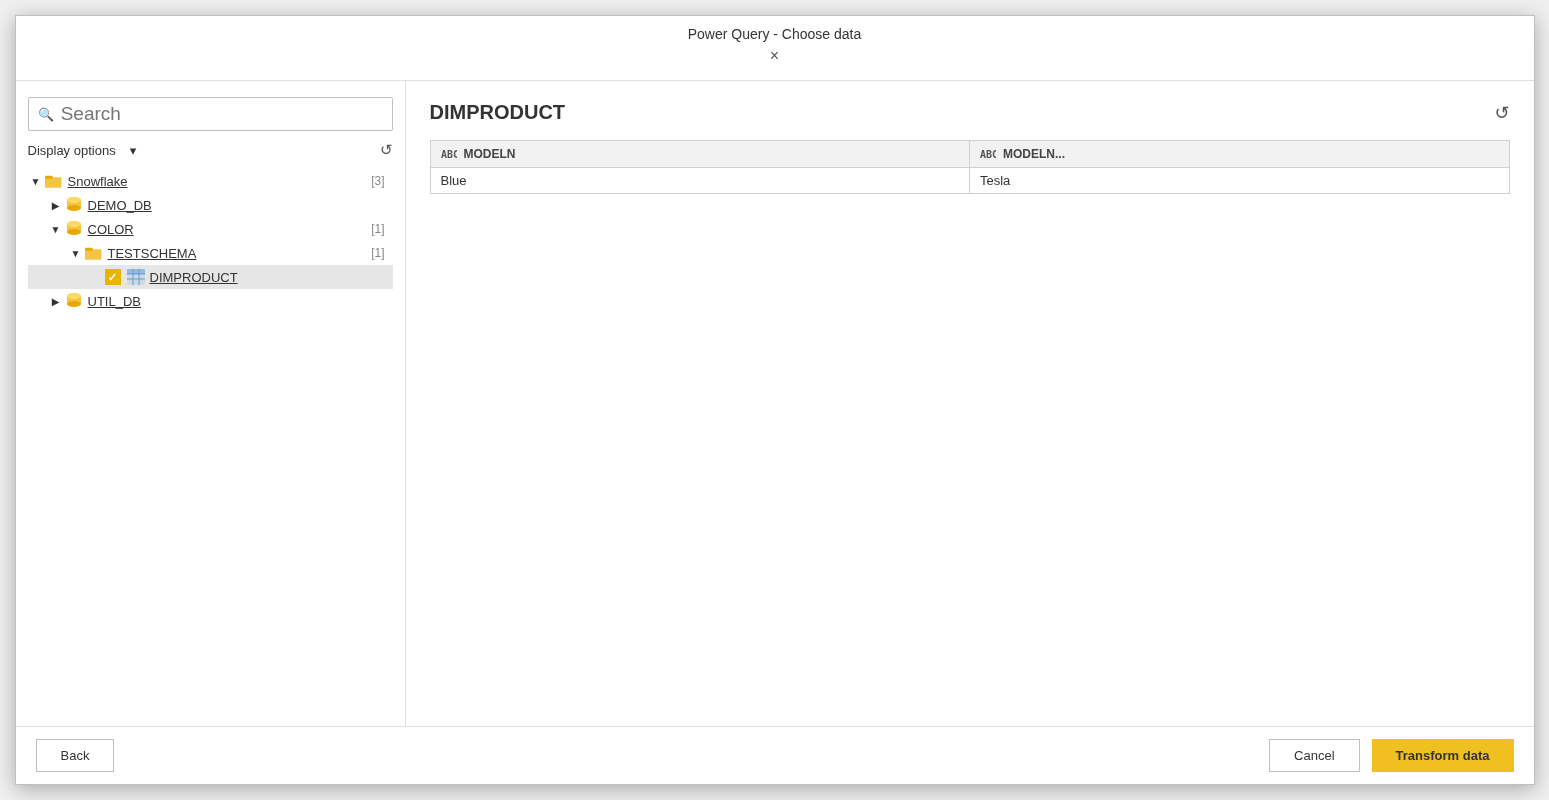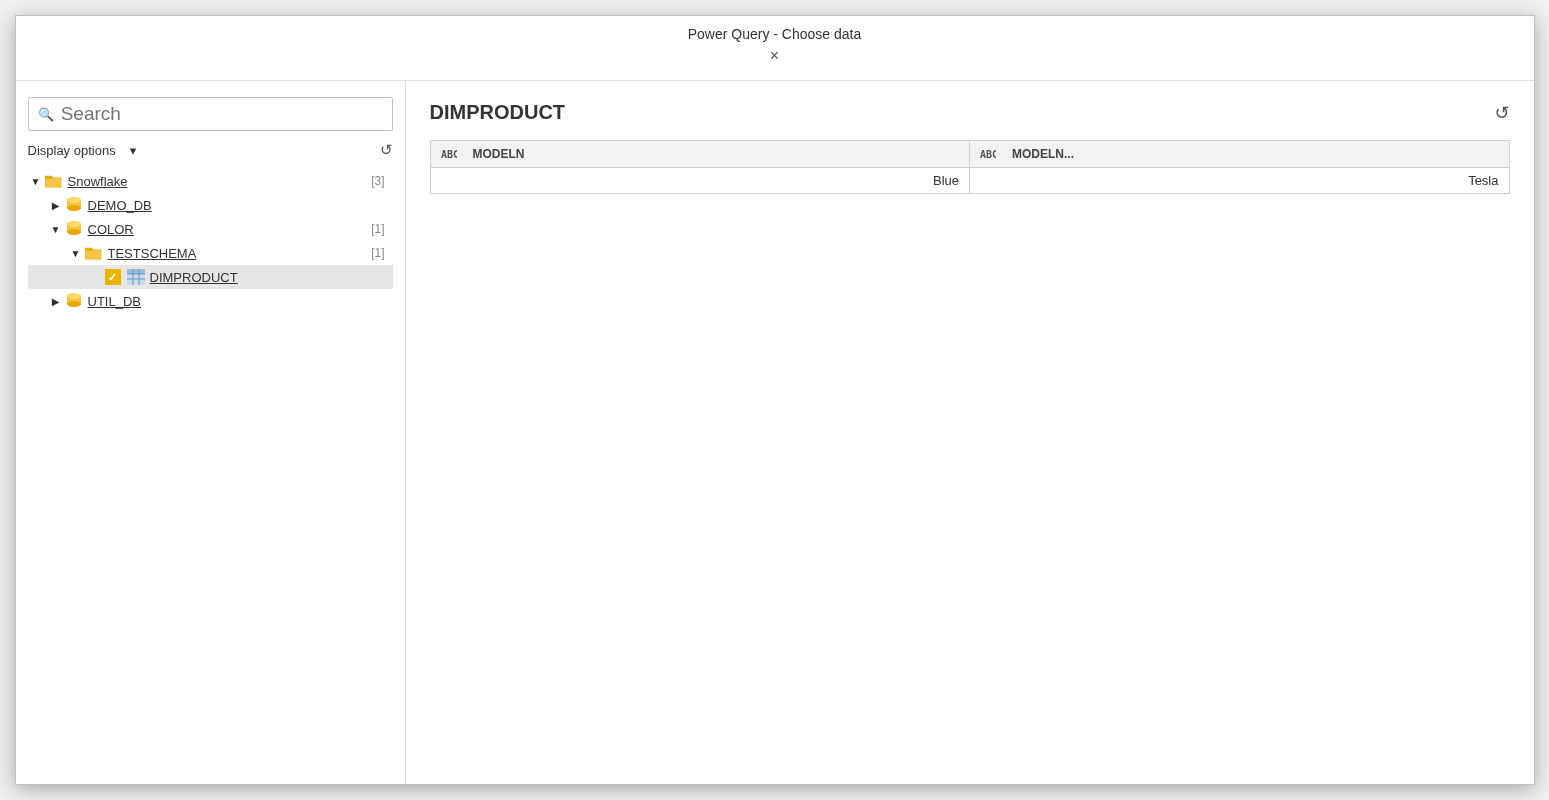--- a/index.html
+++ b/index.html
@@ -239,26 +239,25 @@
       font-size: 12px;
       font-weight: 600;
       color: #444;
       text-align: left;
     }
     .data-table td {
       border: 1px solid #d0d0d0;
       padding: 5px 10px;
       font-size: 13px;
       color: #333;
-      text-align: right;
     }
     .col-header {
       display: flex;
       align-items: center;
-      gap: 14px;
+      gap: 5px;
     }
     .col-type-icon {
       font-size: 10px;
       color: #777;
       display: flex;
       align-items: center;
     }
     .footer {
       display: flex;
       align-items: center;
@@ -445,13 +444,20 @@
           <tr class="table-row">
             <td>Blue</td>
             <td>Tesla</td>
           </tr>
         </tbody>
       </table>
     </div>
 
   </div>
 
+  <div class="footer">
+    <button class="back-btn">Back</button>
+    <div class="footer-right">
+      <button class="cancel-btn">Cancel</button>
+      <button class="transform-btn">Transform data</button>
+    </div>
+  </div>
 </div>
 
 </body></html>

